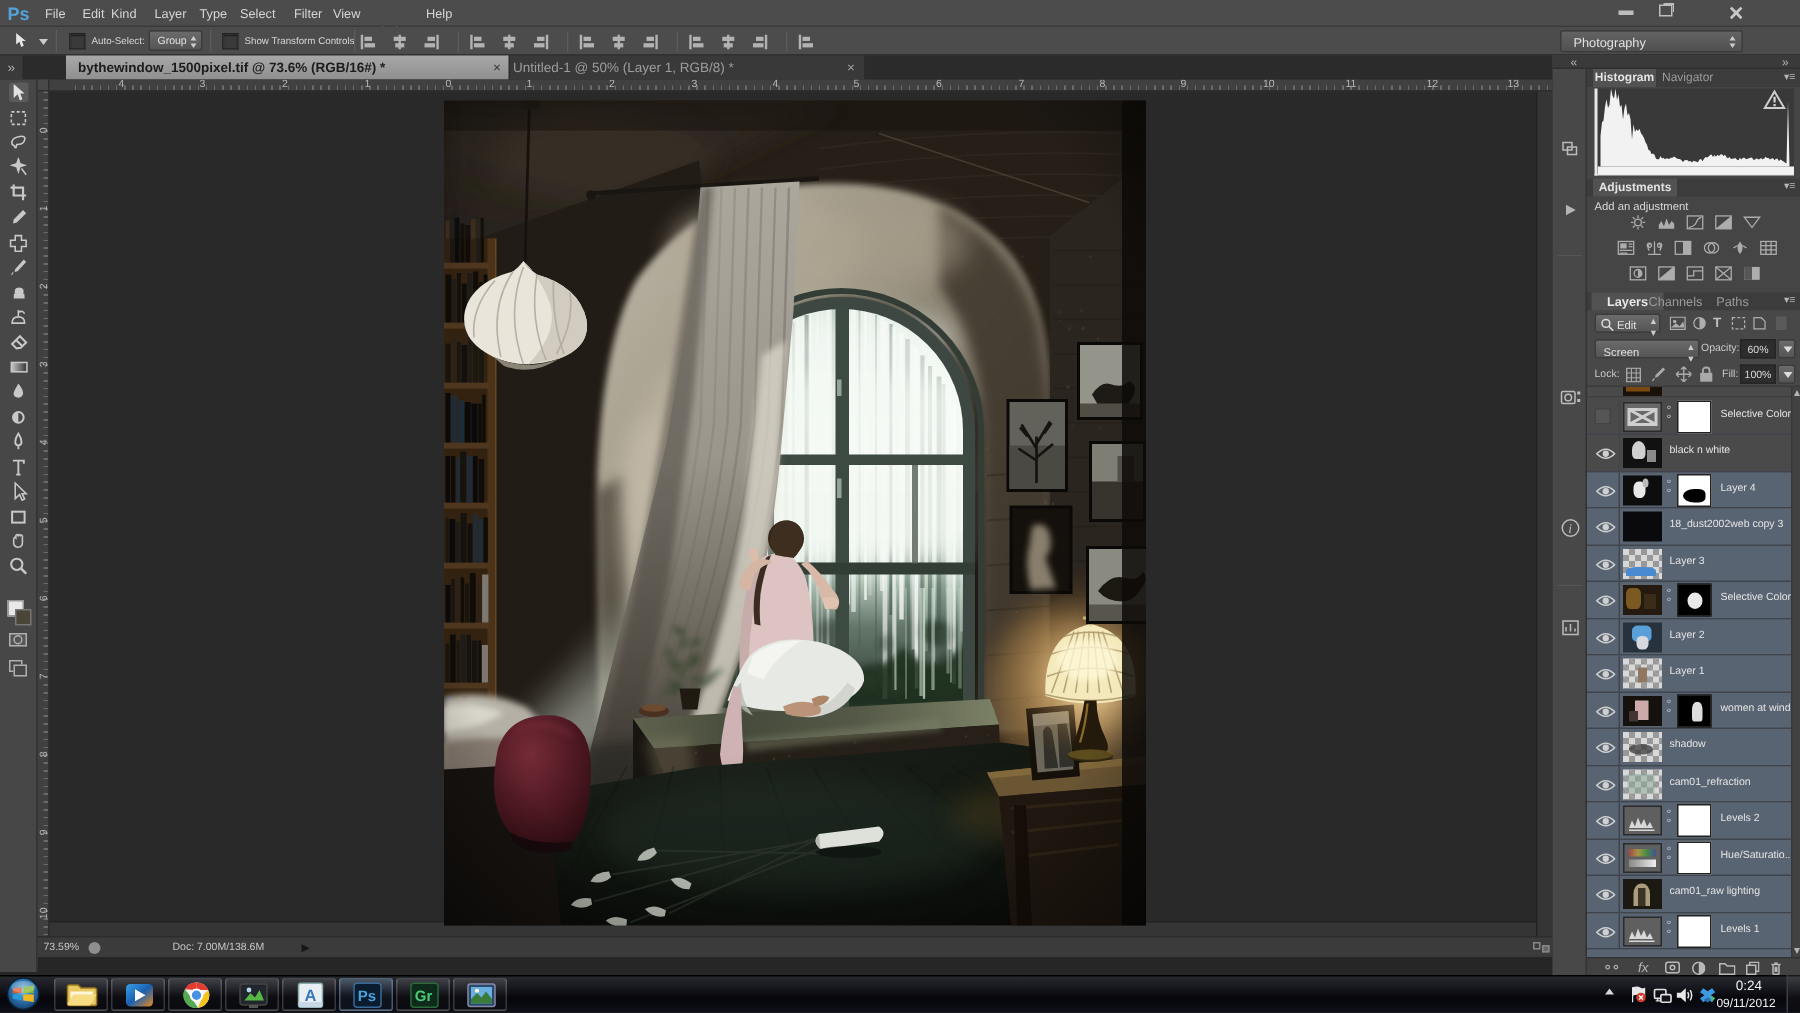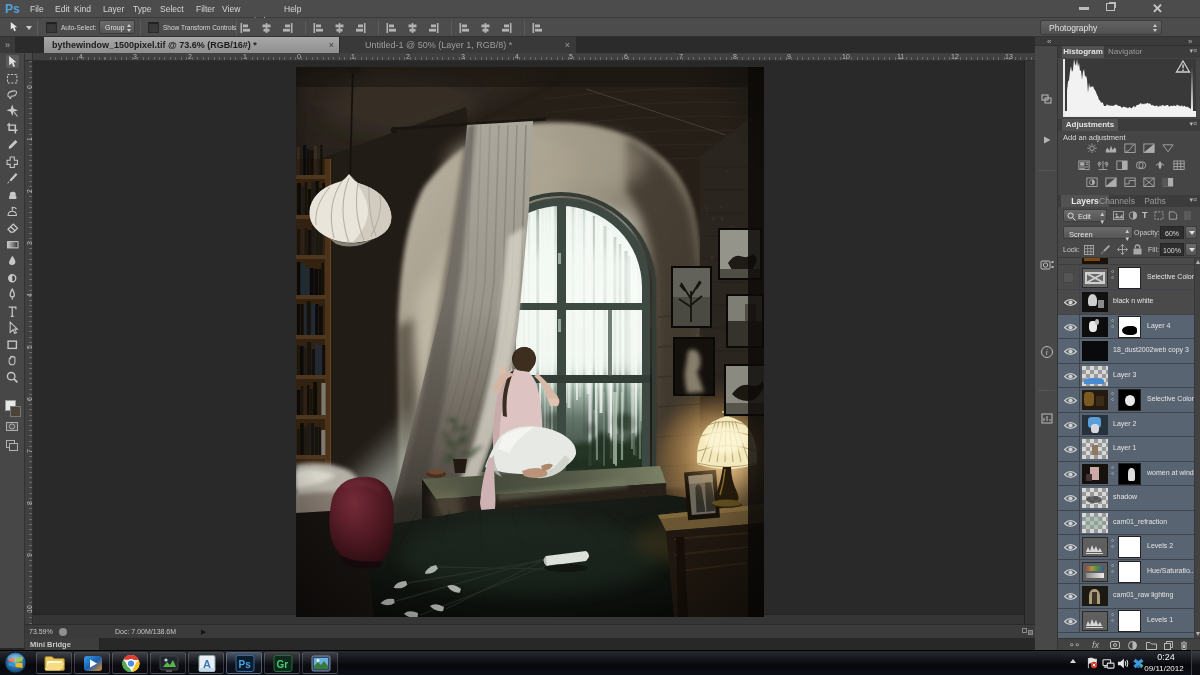--- a/index.html
+++ b/index.html
@@ -121,21 +121,21 @@
  <div class="a ddl" style="left:1040px;top:2px;width:122px;height:15px;background:linear-gradient(#636363,#505050)">
         <span style="position:absolute;left:8px;top:2px;font-size:8.5px">Photography</span>
         <span style="position:absolute;right:4px;top:3px;border-left:2.5px solid transparent;border-right:2.5px solid transparent;border-bottom:3px solid #ccc"></span>
         <span style="position:absolute;right:4px;top:8px;border-left:2.5px solid transparent;border-right:2.5px solid transparent;border-top:3px solid #ccc"></span>
       </div>
 </div>
 
 <div class="a" style="left:0;top:37px;width:1035px;height:16px;background:#2b2b2b">
  <div class="a" style="left:0;top:0;width:15px;height:16px;background:#3a3a3a;color:#b0b0b0;font-size:9px;text-align:center;line-height:16px">»</div>
  <div class="a" style="left:44px;top:0;width:295px;height:16px;background:linear-gradient(#a8a8a8,#8f8f8f);color:#1c1c1c;font-size:9px;font-weight:bold;line-height:16px;padding-left:8px">bythewindow_1500pixel.tif @ 73.6% (RGB/16#) *<span style="position:absolute;right:5px;top:0;font-weight:normal;color:#3a3a3a">×</span></div>
- <div class="a" style="left:340px;top:0;width:237px;height:16px;background:#393939;border-right:1px solid #2a2a2a;color:#9d9d9d;font-size:9px;line-height:16px;padding-left:25px">Untitled-1 @ 50% (Layer 1, RGB/8) *<span style="position:absolute;right:6px;top:0">×</span></div>
+ <div class="a" style="left:340px;top:0;width:237px;height:16px;background:#393939;border-right:1px solid #2a2a2a;color:#9d9d9d;font-size:9px;line-height:16px;padding-left:2px">Untitled-1 @ 50% (Layer 1, RGB/8) *<span style="position:absolute;right:6px;top:0">×</span></div>
 </div>
 
 <div class="a" style="left:25px;top:53px;width:1010px;height:8px;background:#404040;border-bottom:1px solid #2e2e2e;overflow:hidden">
       <div class="a" style="left:25px;top:4px;width:1010px;height:4px;background:repeating-linear-gradient(90deg,#6a6a6a 0,#6a6a6a 1px,transparent 1px,transparent 5.45px)"></div>
  <div class="a" style="left:0;top:0;width:1010px;height:8px">
         <span class="a" style="left:54px;top:0;font-size:7px;color:#b8b8b8">4</span>
         <span class="a" style="left:108px;top:0;font-size:7px;color:#b8b8b8">3</span>
         <span class="a" style="left:163px;top:0;font-size:7px;color:#b8b8b8">2</span>
         <span class="a" style="left:218px;top:0;font-size:7px;color:#b8b8b8">1</span>
         <span class="a" style="left:272px;top:0;font-size:7px;color:#b8b8b8">0</span>
@@ -806,24 +806,20 @@
       <rect width="468" height="550" fill="url(#gVin)"></rect>
     </svg>
 <div class="a" style="left:25px;top:624px;width:1010px;height:14px;background:#3b3b3b;border-top:1px solid #2c2c2c">
  <span class="a" style="left:4px;top:3px;font-size:7px;color:#c6c6c6">73.59%</span>
  <span class="a" style="left:34px;top:3px;width:8px;height:8px;border-radius:50%;background:#8f8f8f"></span>
  <span class="a" style="left:90px;top:3px;font-size:7px;color:#c6c6c6">Doc: 7.00M/138.6M</span>
  <span class="a" style="left:176px;top:3px;font-size:7px;color:#151515">▶</span>
 <span class="a" style="left:997px;top:3px;width:5px;height:5px;border:1px solid #888"></span>
       <span class="a" style="left:1003px;top:5px;width:5px;height:5px;border:1px solid #888;background:#666"></span>
     </div>
-<div class="a" style="left:25px;top:638px;width:1010px;height:12px;background:#282828">
- <div class="a" style="left:0px;top:0;width:75px;height:12px;background:#3d3d3d;border-right:1px solid #222"></div>
- <span class="a" style="left:5px;top:2px;font-size:7.5px;font-weight:bold;color:#c9c9c9">Mini Bridge</span>
-</div>
 <div class="a" style="left:1035px;top:37px;width:23px;height:613px;background:#484848;border-right:1px solid #333"></div>
     <div class="a" style="left:1058px;top:37px;width:142px;height:613px;background:#454545"></div>
     <div class="a" style="left:1035px;top:37px;width:165px;height:9px;background:#3a3a3a;border-bottom:1px solid #2f2f2f"></div>
     <span class="a" style="left:1047px;top:37px;font-size:8px;color:#b5b5b5;line-height:9px">«</span>
     <span class="a" style="left:1188px;top:37px;font-size:8px;color:#b5b5b5;line-height:9px">»</span>
     <svg class="a" style="left:1040px;top:92px" width="14" height="14" viewBox="0 0 14 14">
       <rect x="2" y="3" width="6" height="5" fill="none" stroke="#bbb"></rect>
       <rect x="5" y="6" width="6" height="5" fill="none" stroke="#bbb"></rect>
     </svg>
     <svg class="a" style="left:1040px;top:133px" width="14" height="14" viewBox="0 0 14 14">

